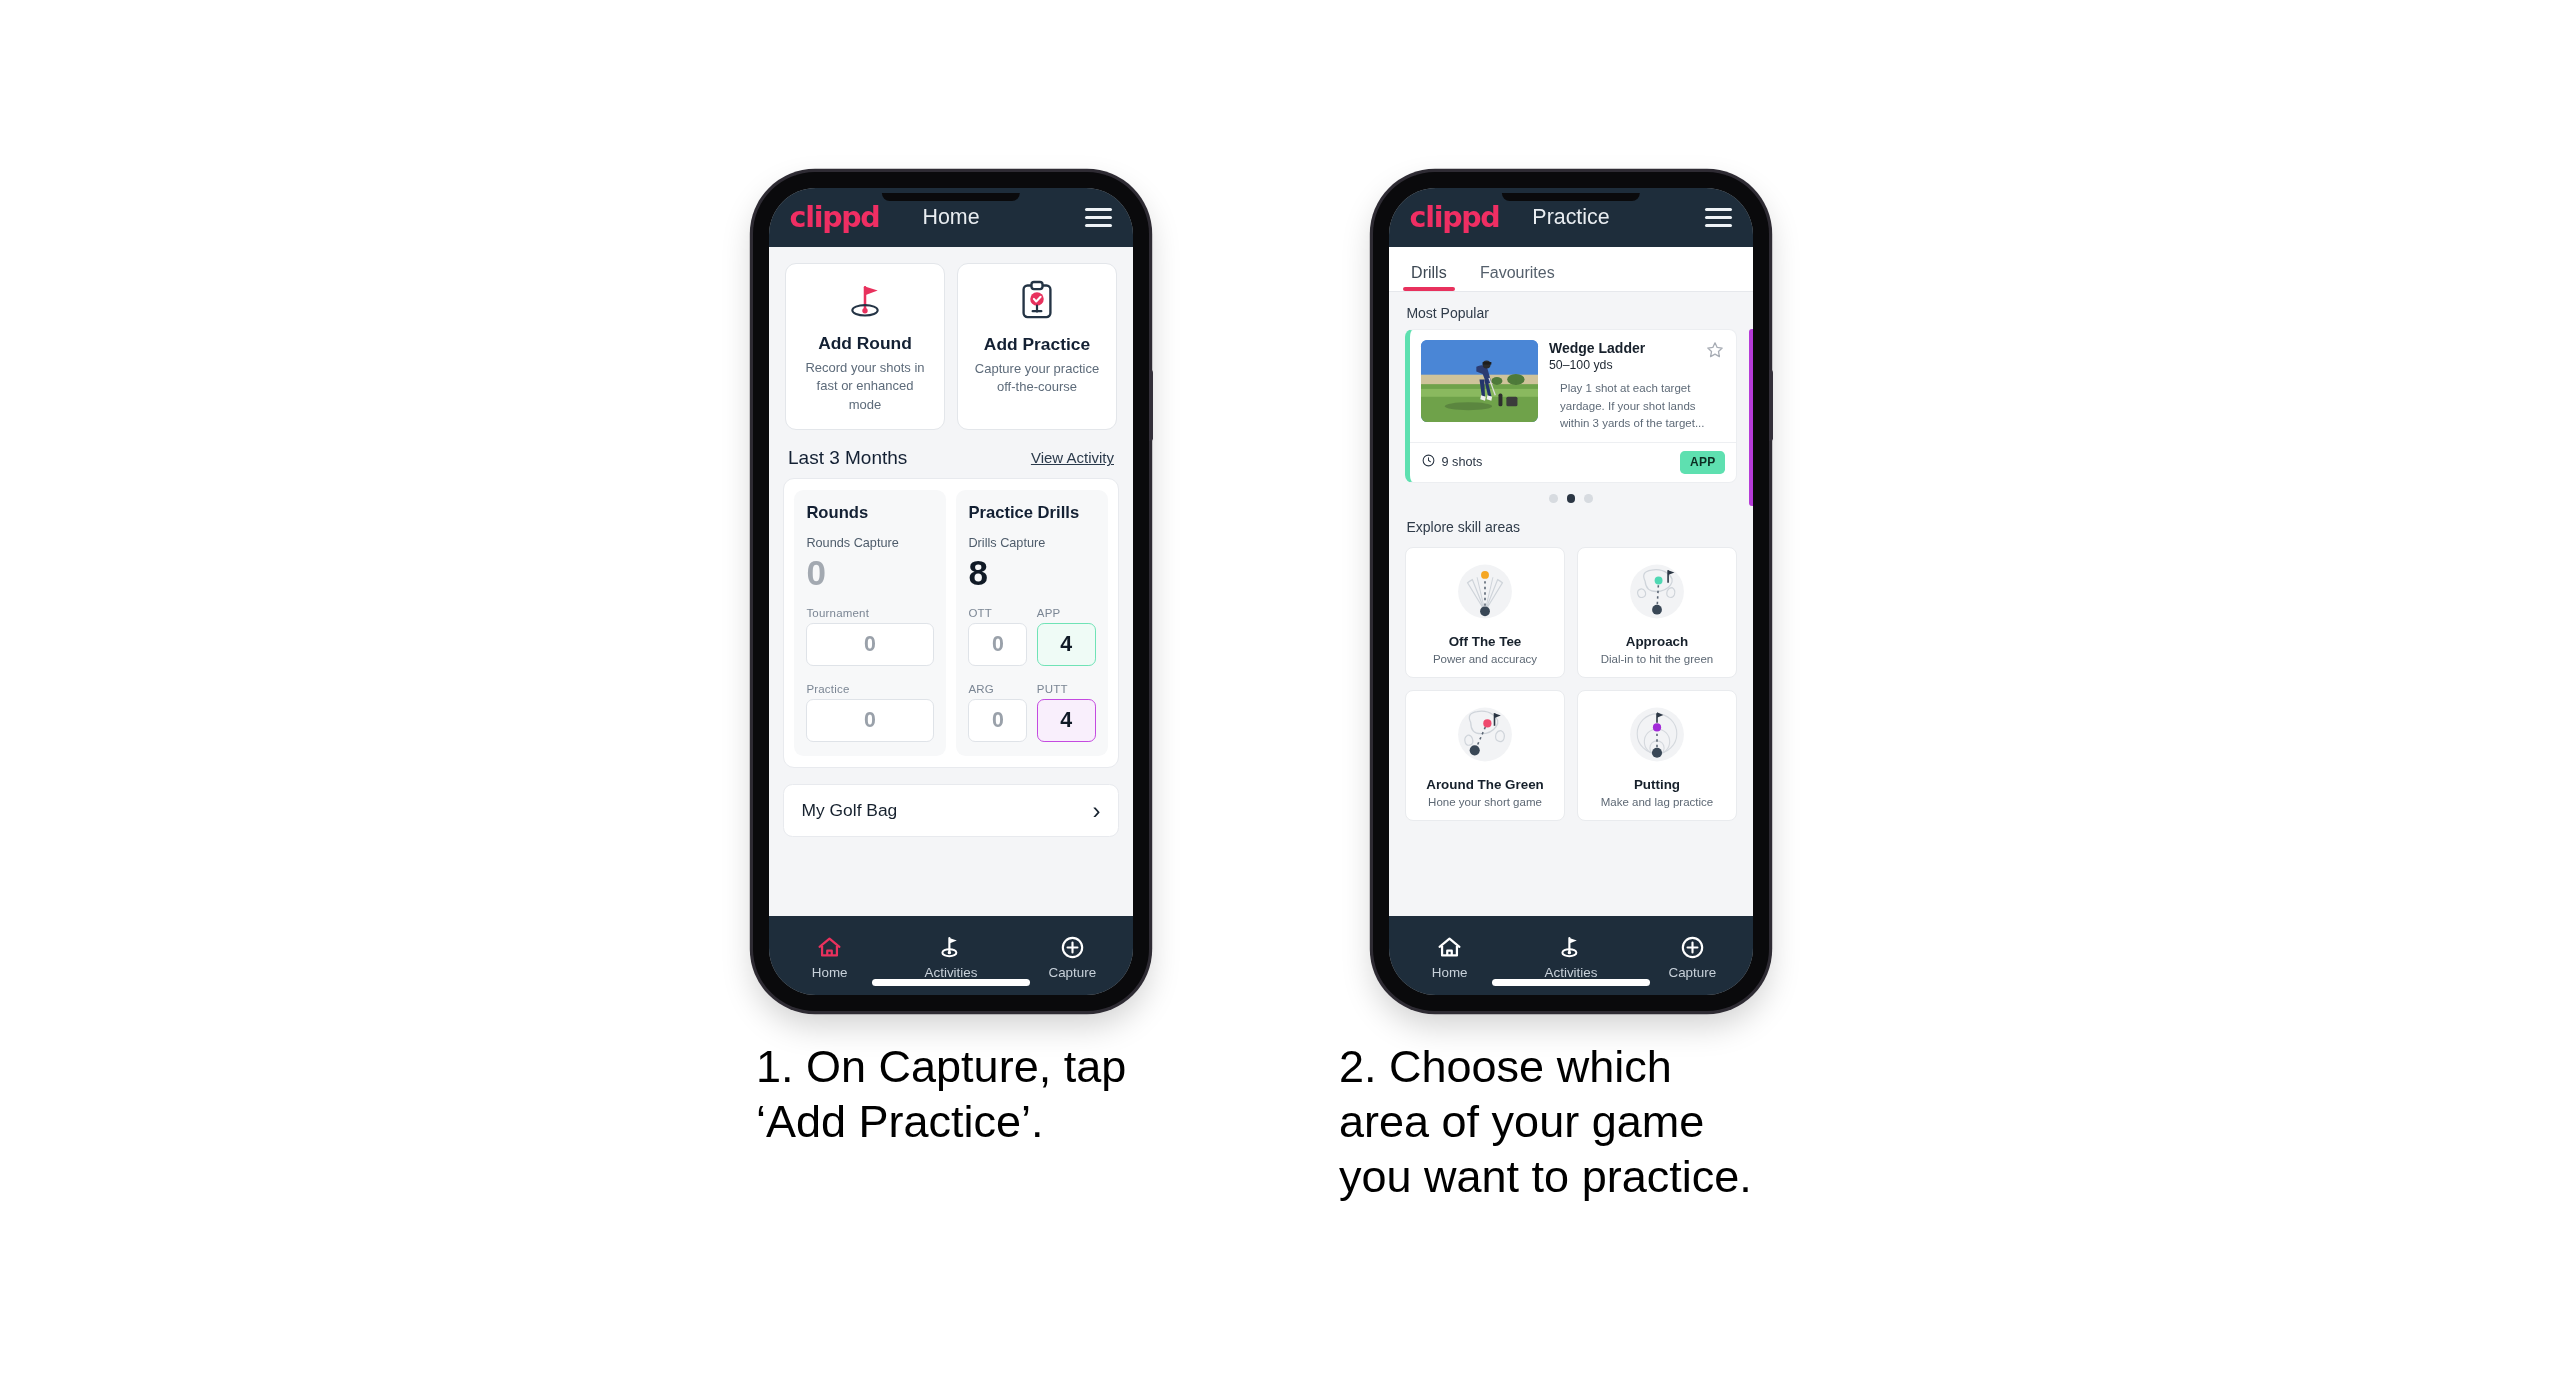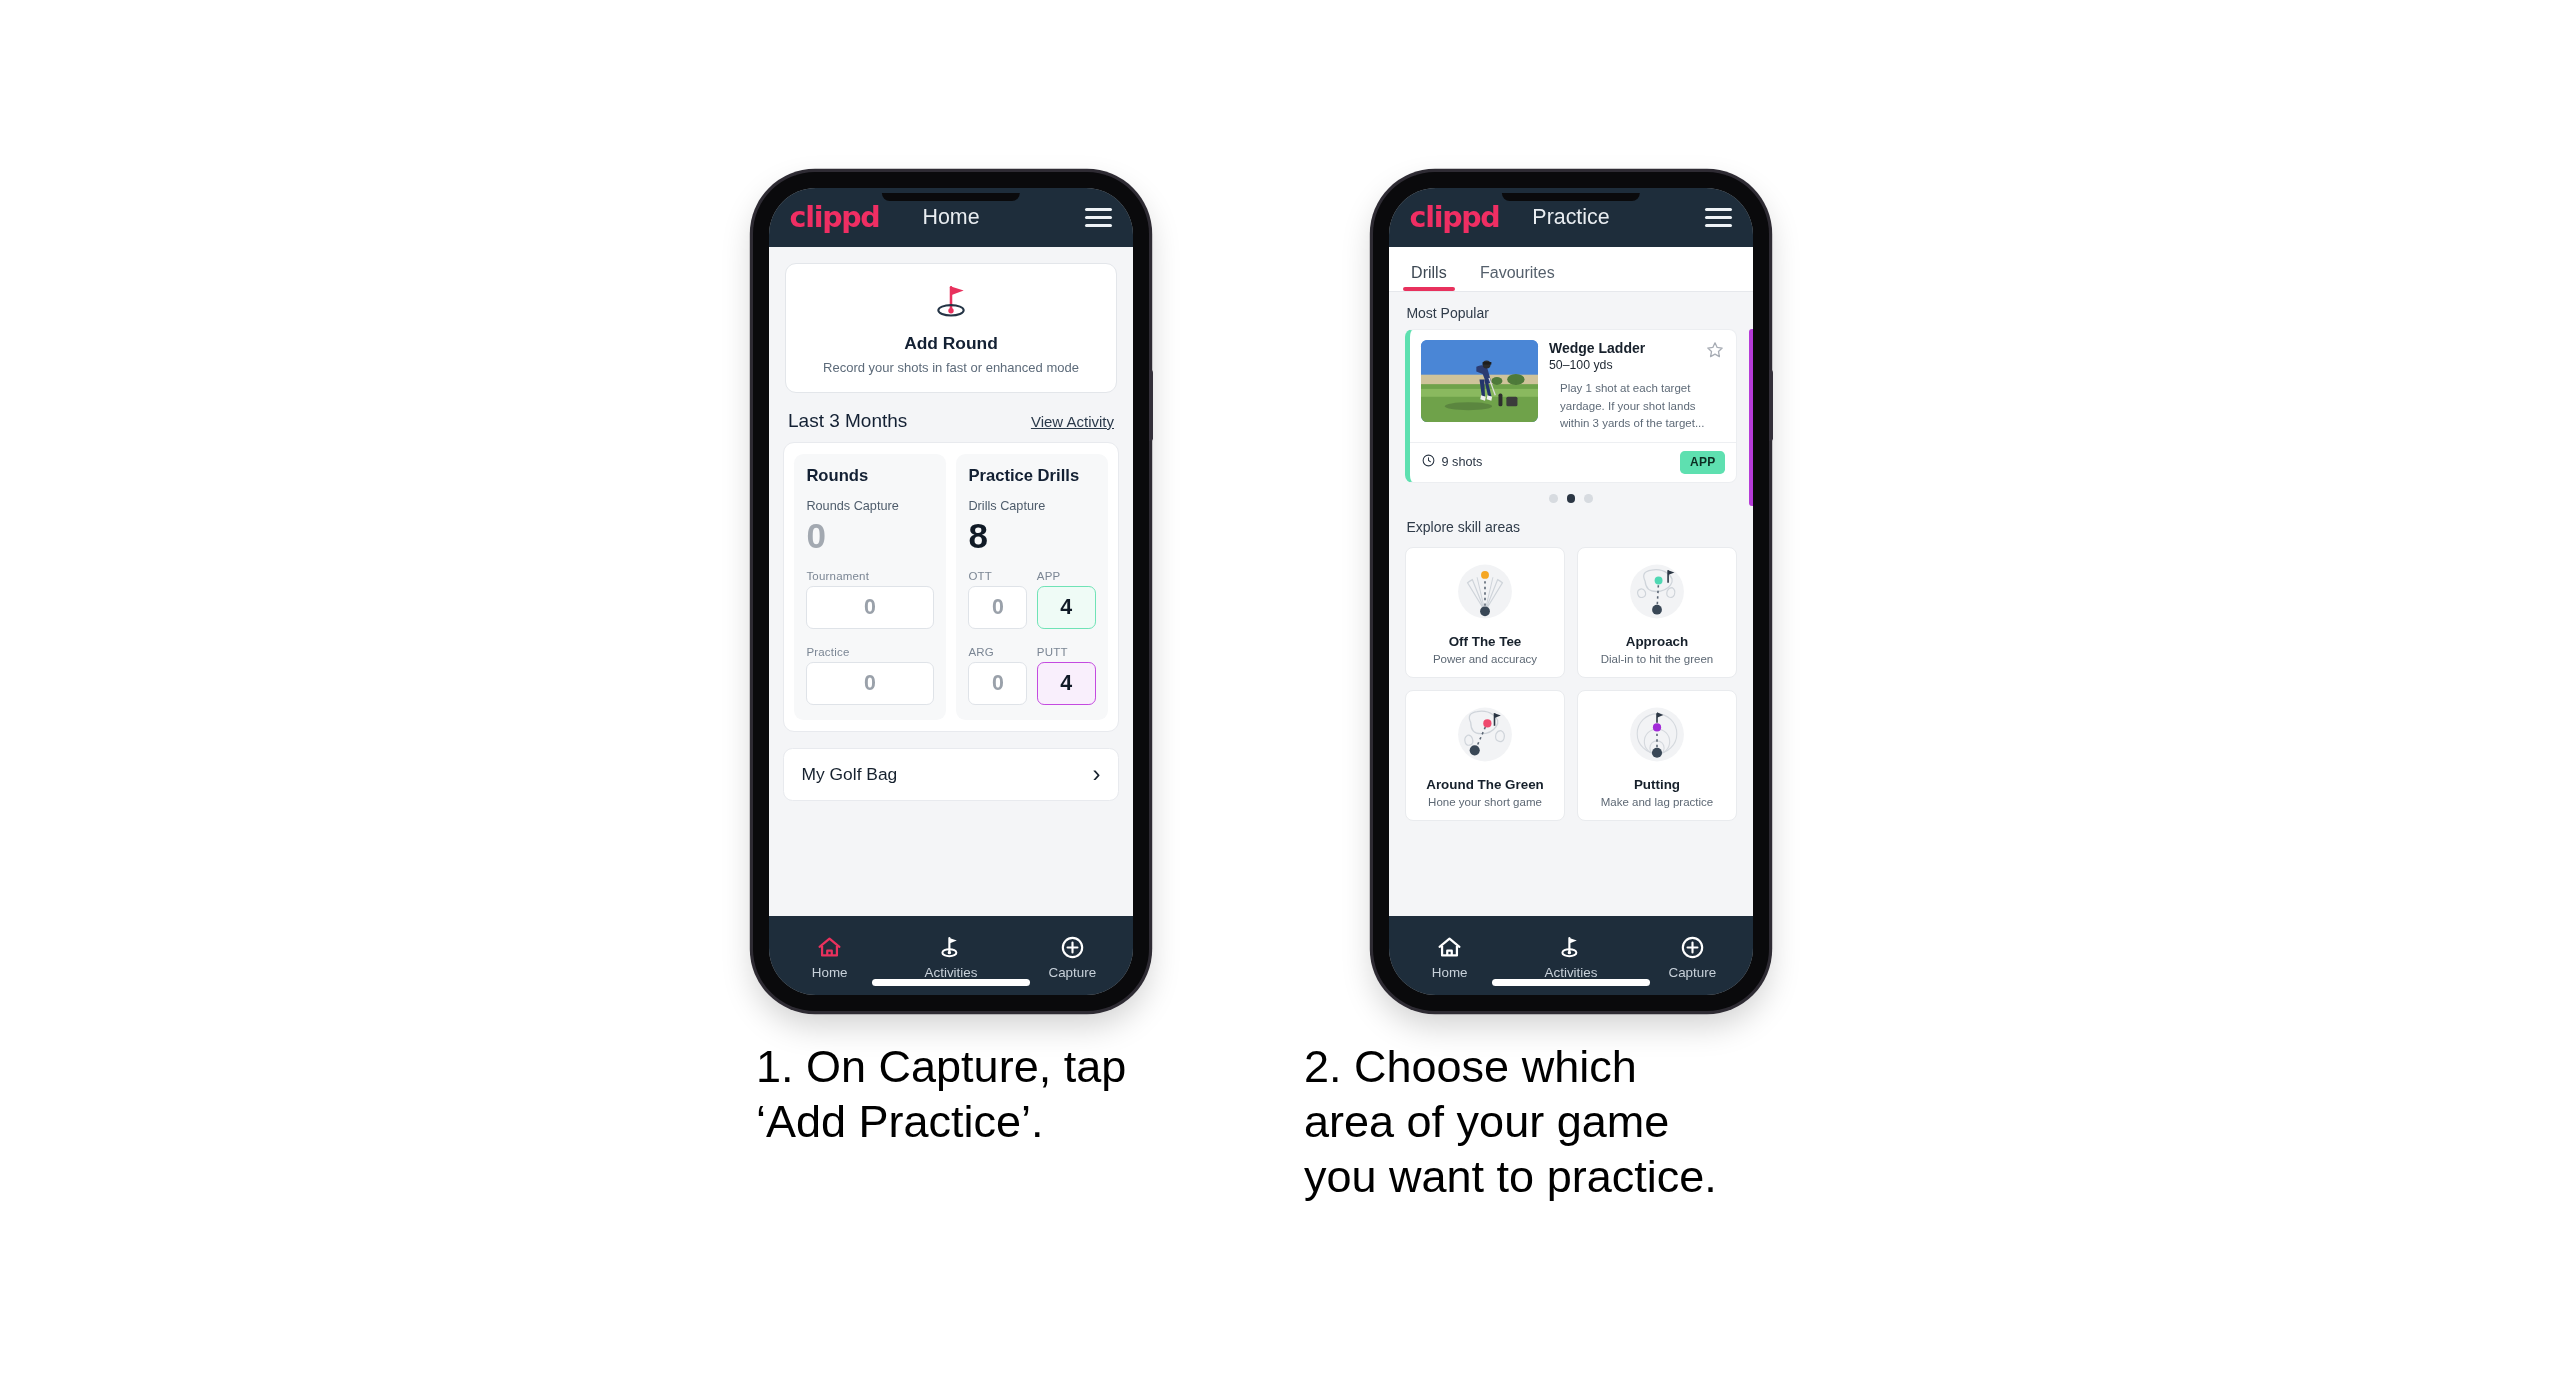--- a/index.html
+++ b/index.html
@@ -137,20 +137,34 @@
             <span>
               <svg width="46" height="40" viewBox="0 0 58 50" fill="none">
                 <path d="M29 9 V39" stroke="#e8315d" stroke-width="3.2" stroke-linecap="round"></path>
                 <path d="M29 8 L45 13 L29 19 Z" fill="#e8315d"></path>
                 <ellipse cx="29" cy="38" rx="16" ry="6.5" stroke="#243445" stroke-width="2.6" fill="none"></ellipse>
                 <circle cx="29" cy="38.5" r="3.4" fill="#e8315d"></circle>
               </svg>
             </span>
             <div class="qa-title">Add Round</div>
             <div class="qa-sub">Record your shots in fast or enhanced mode</div>
+          </div>
+          <div class="qa-card">
+            <span>
+              <svg width="40" height="41" viewBox="0 0 50 52" fill="none">
+                <rect x="8" y="7" width="34" height="40" rx="5" stroke="#243445" stroke-width="3"></rect>
+                <rect x="18" y="2.5" width="14" height="9" rx="3.2" stroke="#243445" stroke-width="3" fill="#fff"></rect>
+                <circle cx="25" cy="24" r="8.6" fill="#e8315d"></circle>
+                <path d="M21 24 l3 3.2 l5.6 -6" stroke="#fff" stroke-width="2.6" fill="none" stroke-linecap="round" stroke-linejoin="round"></path>
+                <path d="M25 32.6 V40" stroke="#243445" stroke-width="2.8" stroke-linecap="round"></path>
+                <path d="M19.5 39.5 H30.5" stroke="#243445" stroke-width="2.8" stroke-linecap="round"></path>
+              </svg>
+            </span>
+            <div class="qa-title">Add Practice</div>
+            <div class="qa-sub">Capture your practice off-the-course</div>
           </div>
         </div>
 
         <div class="sec-head">
           <div class="sec-title">Last 3 Months</div>
           <a class="sec-link">View Activity</a>
         </div>
 
         <div class="stats-card">
           <div class="stat-col">
@@ -431,18 +445,18 @@
           </span>
           <span class="nav-lbl">Capture</span>
         </div>
         <div class="homebar"></div>
       </div>
     </div>
   </div>
 
   <div class="caption" style="left:756px;top:1040px;width:491px;">1. On Capture, tap
 ‘Add Practice’.</div>
-  <div class="caption" style="left:1304px;top:1040px;width:506px;">2. Choose which
+  <div class="caption" style="left:1339px;top:1040px;width:506px;">2. Choose which
 area of your game
 you want to practice.</div>
 
 </div>
 
 
 </body></html>

